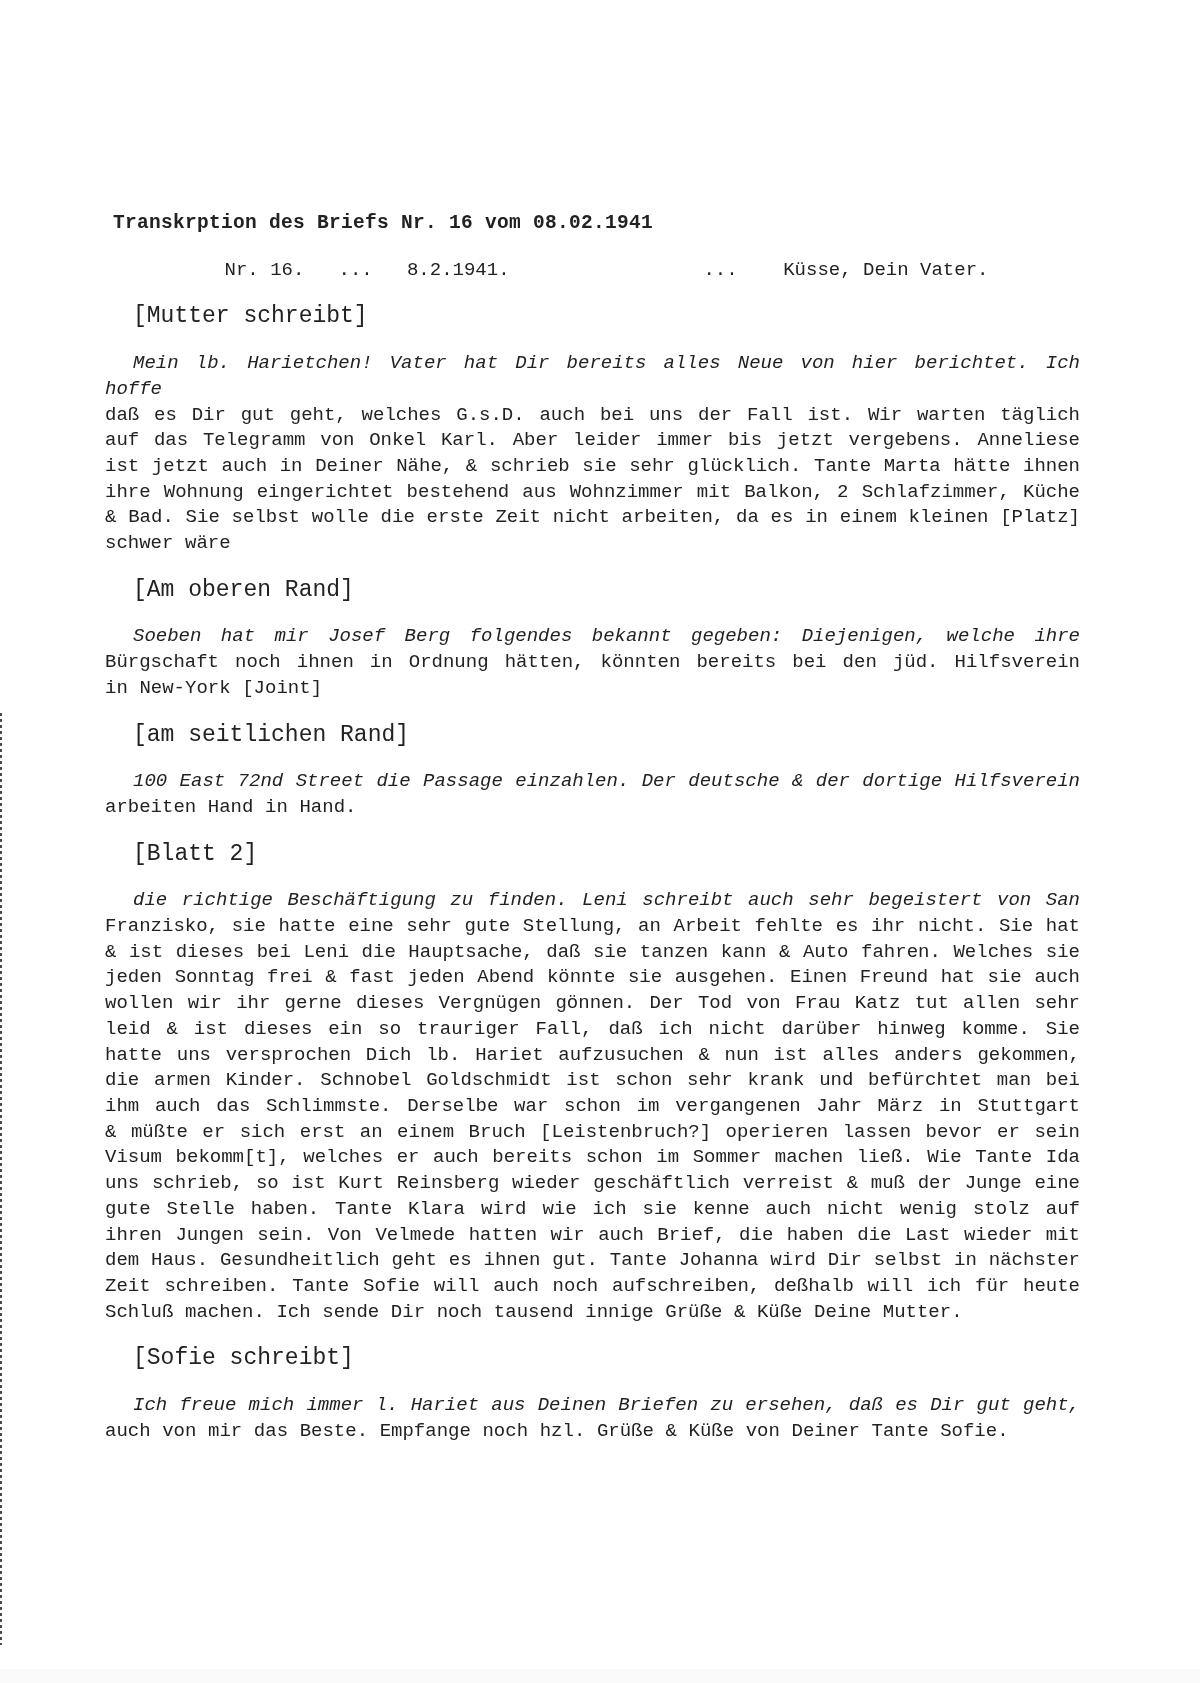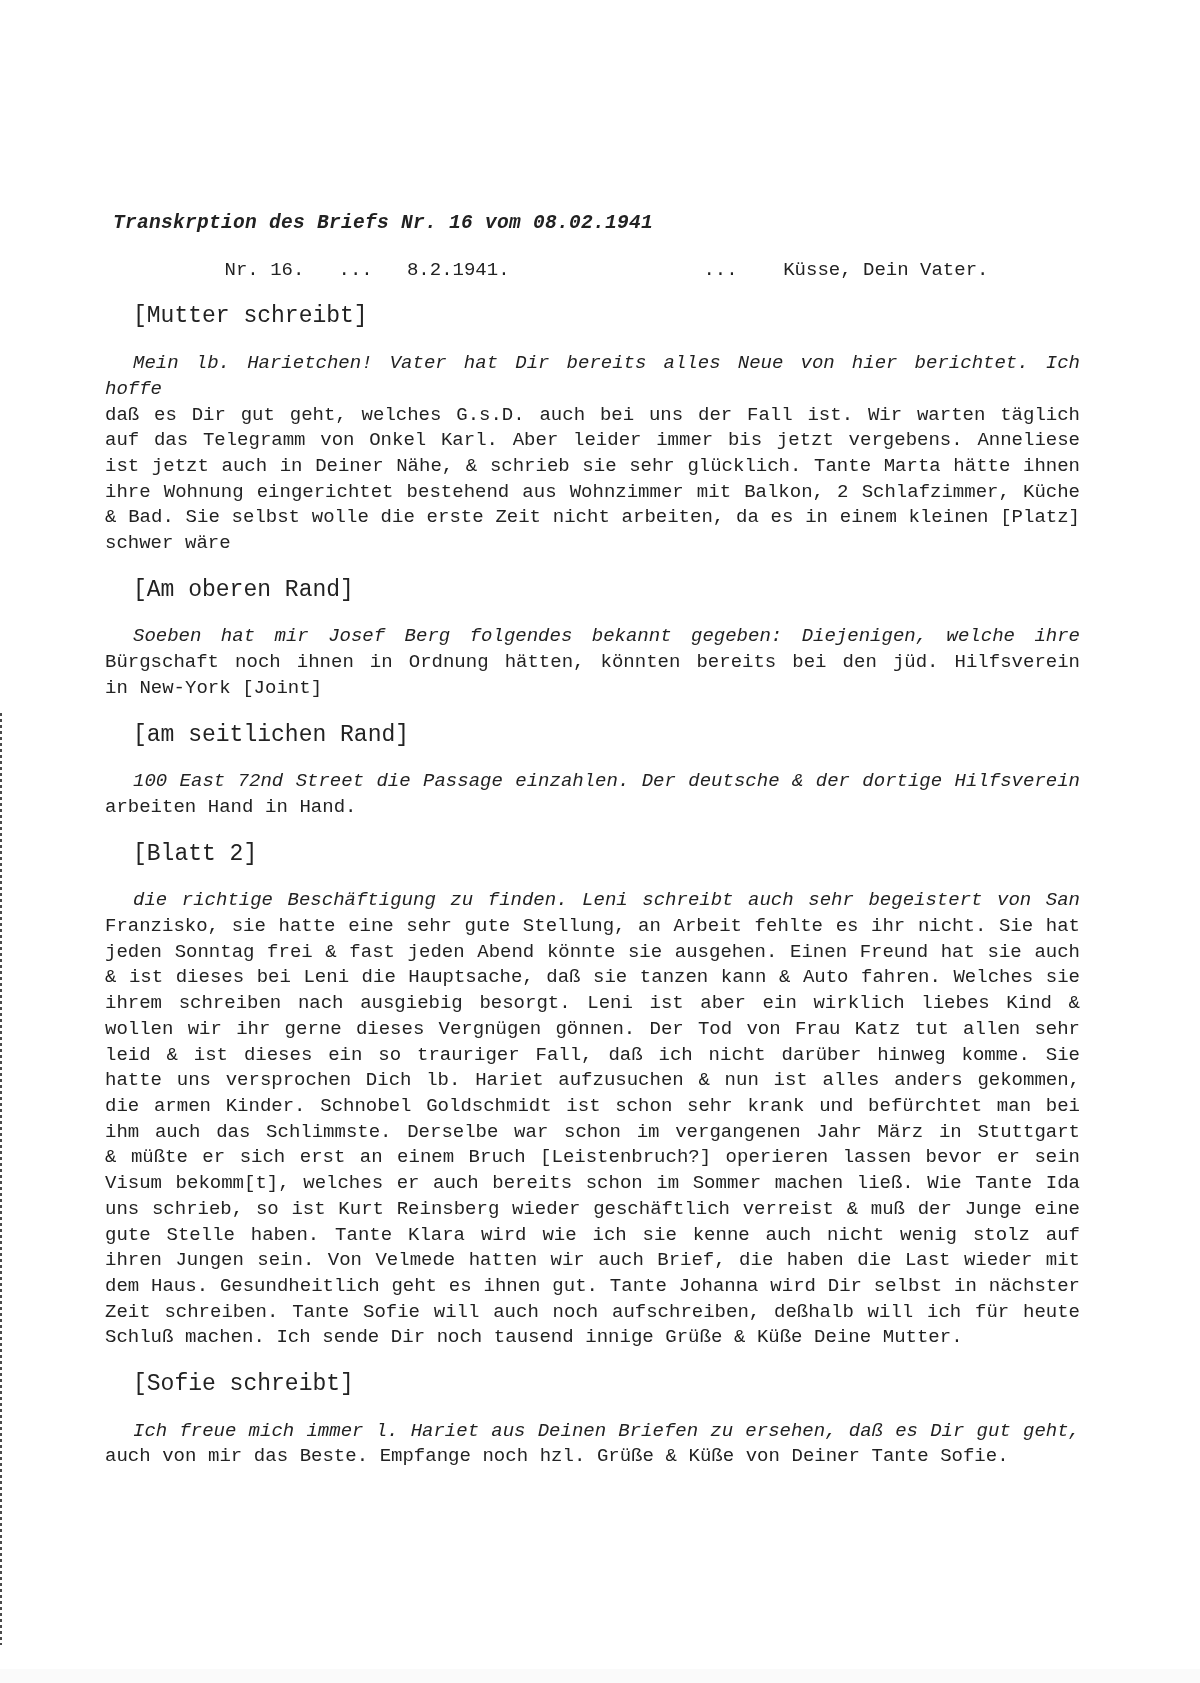--- a/index.html
+++ b/index.html
@@ -28,21 +28,20 @@
     width: 975px;
   }
   .doc-title {
     font-size: 19.5px;
     font-weight: bold;
     letter-spacing: 0.3px;
     line-height: 25.7px;
     white-space: pre;
     text-indent: 8px;
     margin: 0 0 21px 0;
-    font-style: italic;
   }
   .header-line {
     font-size: 19px;
     line-height: 25.7px;
     white-space: pre;
     text-indent: 28px;
     margin: 0 0 21px 0;
     text-align: center;
   }
   .annotation {
@@ -123,23 +122,22 @@
         </div>
         <div class="annotation">[am seitlichen Rand]</div>
         <div class="paragraph">
           <div class="line first">100 East 72nd Street die Passage einzahlen. Der deutsche &amp; der dortige Hilfsverein</div>
           <div class="line last">arbeiten Hand in Hand.</div>
         </div>
         <div class="annotation">[Blatt 2]</div>
         <div class="paragraph">
           <div class="line first">die richtige Beschäftigung zu finden. Leni schreibt auch sehr begeistert von San</div>
           <div class="line">Franzisko, sie hatte eine sehr gute Stellung, an Arbeit fehlte es ihr nicht. Sie hat</div>
+          <div class="line">&amp; ist dieses bei Leni die Hauptsache, daß sie tanzen kann &amp; Auto fahren. Welches sie</div>
           <div class="line">jeden Sonntag frei &amp; fast jeden Abend könnte sie ausgehen. Einen Freund hat sie auch</div>
-          <div class="line">&amp; ist dieses bei Leni die Hauptsache, daß sie tanzen kann &amp; Auto fahren. Welches sie</div>
-          <div class="line">ihrem schreiben nach ausgiebig besorgt. Leni ist aber ein wirklich liebes Kind &amp;</div>
           <div class="line">wollen wir ihr gerne dieses Vergnügen gönnen. Der Tod von Frau Katz tut allen sehr</div>
           <div class="line">leid &amp; ist dieses ein so trauriger Fall, daß ich nicht darüber hinweg komme. Sie</div>
           <div class="line">hatte uns versprochen Dich lb. Hariet aufzusuchen &amp; nun ist alles anders gekommen,</div>
           <div class="line">die armen Kinder. Schnobel Goldschmidt ist schon sehr krank und befürchtet man bei</div>
           <div class="line">ihm auch das Schlimmste. Derselbe war schon im vergangenen Jahr März in Stuttgart</div>
           <div class="line">&amp; müßte er sich erst an einem Bruch [Leistenbruch?] operieren lassen bevor er sein</div>
           <div class="line">Visum bekomm[t], welches er auch bereits schon im Sommer machen ließ. Wie Tante Ida</div>
           <div class="line">uns schrieb, so ist Kurt Reinsberg wieder geschäftlich verreist &amp; muß der Junge eine</div>
           <div class="line">gute Stelle haben. Tante Klara wird wie ich sie kenne auch nicht wenig stolz auf</div>
           <div class="line">ihren Jungen sein. Von Velmede hatten wir auch Brief, die haben die Last wieder mit</div>

